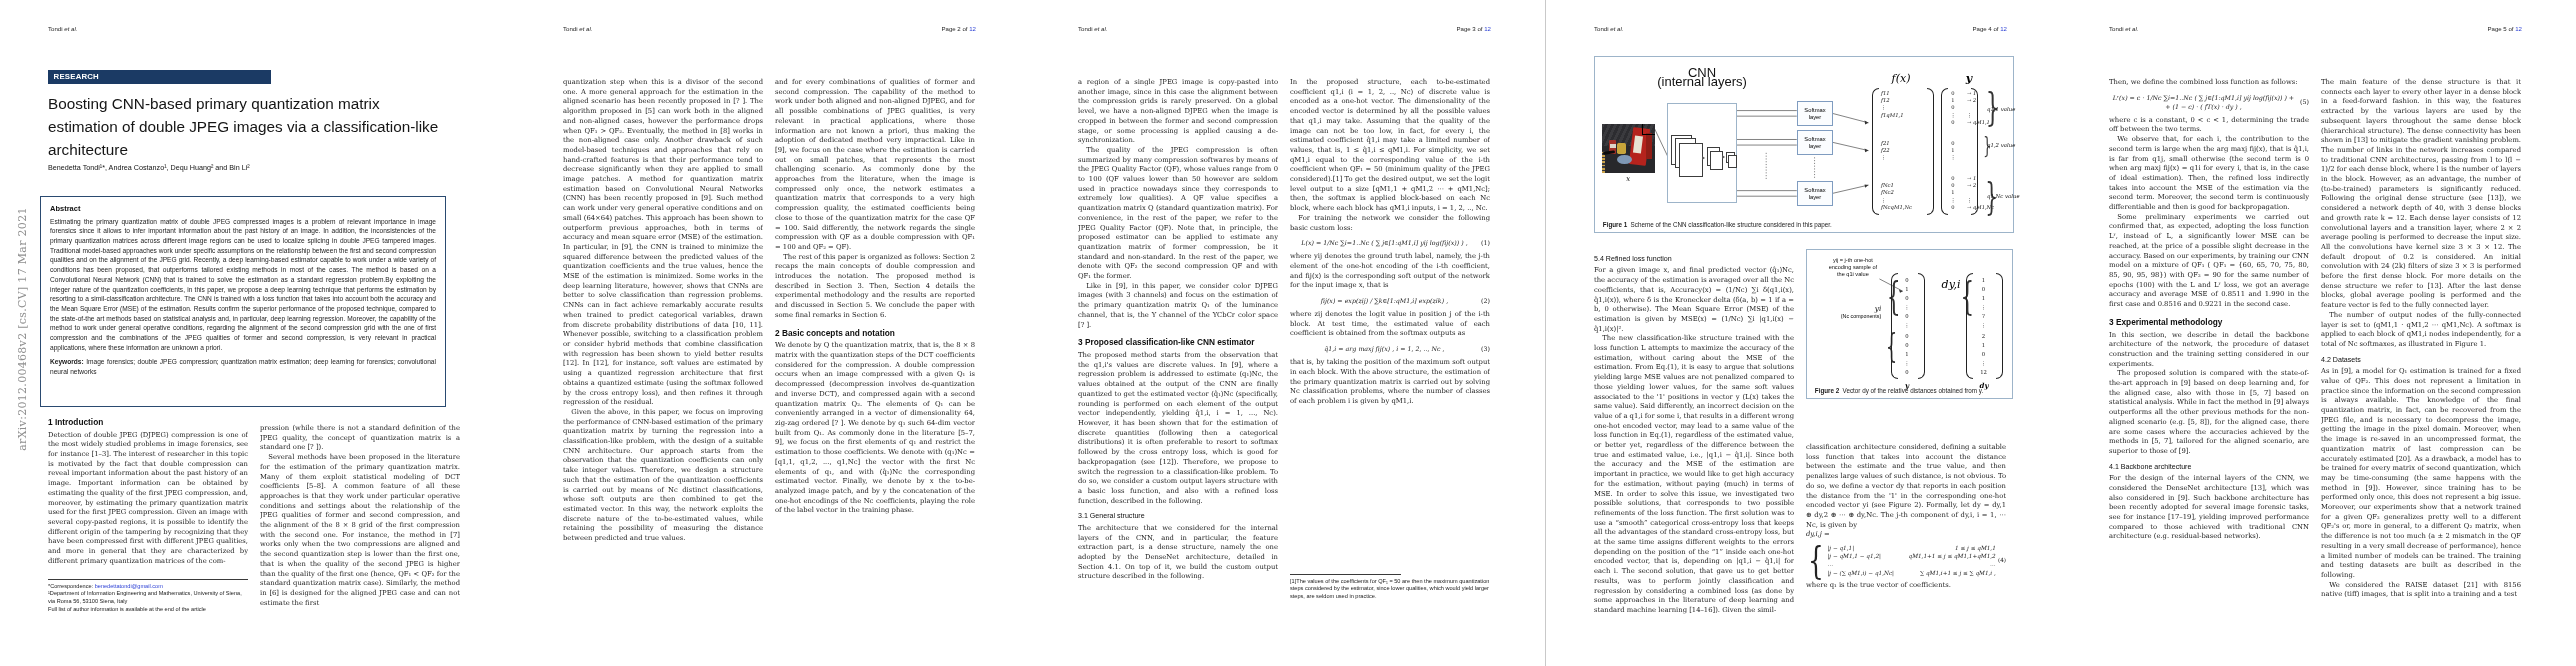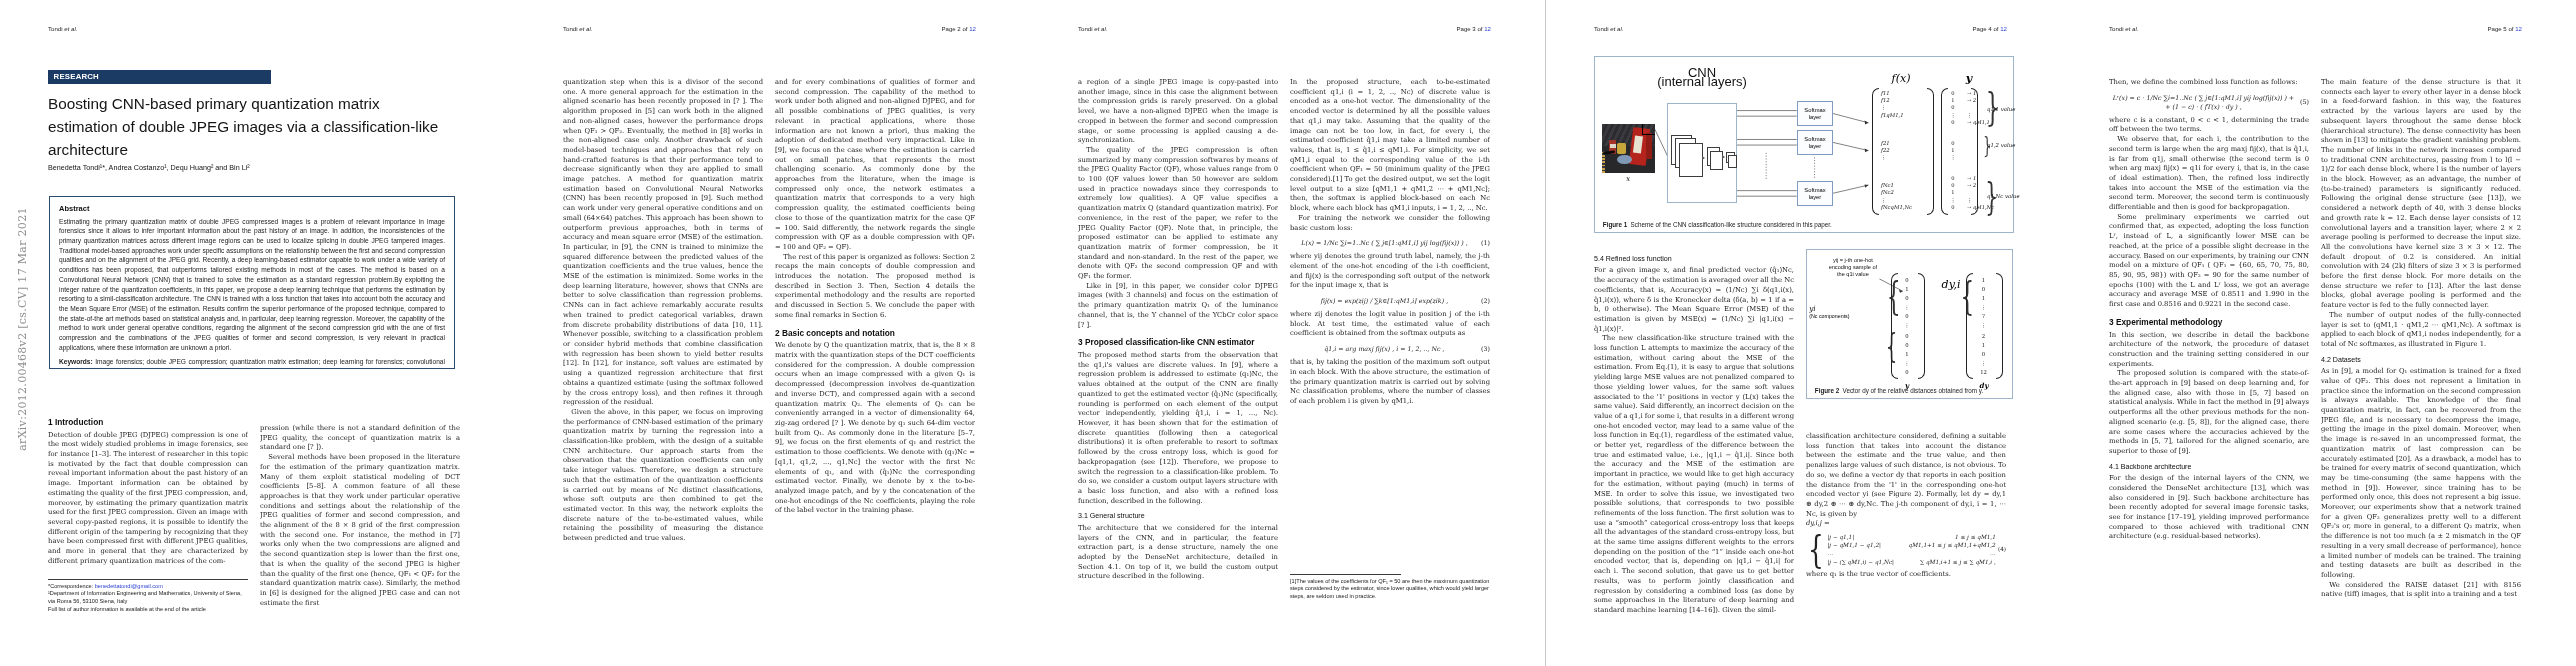--- a/index.html
+++ b/index.html
@@ -17,21 +17,21 @@
 
   .arxiv{left:22px;top:329px;transform:translate(-50%,-50%) rotate(-90deg);
          font-size:11px;color:#8f8f8f;white-space:nowrap;letter-spacing:0.3px}
 
   .banner{left:48px;top:70px;width:223px;height:14px;background:#1b3a64;color:#ffffff;
           font-weight:bold;font-size:7.8px;line-height:14px;padding-left:5.6px;
           letter-spacing:0.2px;box-sizing:border-box}
   .title{left:48px;top:92px;width:402px;font-size:15.3px;line-height:23px;color:#151515}
   .authors{left:48px;top:163px;width:400px;font-size:7.2px;color:#131313}
 
-  .absbox{left:49px;top:196px;width:406px;height:173px;border:0.8px solid #2a4a70;
+  .absbox{left:40px;top:196px;width:406px;height:211px;border:0.8px solid #2a4a70;
           box-sizing:border-box;padding:6.7px 9px;overflow:hidden}
   .absbox .ah{font-size:7.5px;font-weight:bold;color:#111;margin:0 0 3.9px}
   .absbox .ab{font-size:6.6px;line-height:9.7px;text-align:justify;color:#1d1d1d}
   .absbox .kw{margin-top:5px;font-size:6.6px;line-height:9.6px;text-align:justify;color:#1d1d1d}
   .absbox .kw b{font-weight:bold}
 
   .col{position:absolute;width:200px;font-size:6.8px;line-height:9.7px;text-align:justify;
        color:#1a1a1a;overflow:hidden}
   .col p{margin:0;text-indent:8.3px}
   .col p.ni{text-indent:0}
@@ -83,21 +83,21 @@
   .vgrp{display:flex;flex-direction:column}
   .fvr{font-style:italic;font-size:5.3px;line-height:7.2px;color:#111;text-align:left}
   .ydr{display:flex;font-size:5.2px;line-height:7.2px;color:#111}
   .ydr .yd{width:10px;text-align:center}
   .ydr .yt{margin-left:9px;font-style:italic;white-space:nowrap}
   .gbrace{position:absolute;color:#333;transform-origin:center;font-weight:200}
   .vallab{position:absolute;font-style:italic;font-size:5.4px;color:#111;white-space:nowrap}
   .f2r{font-size:5.3px;line-height:9px;text-align:center;color:#111}
   .fig2note{white-space:pre-line;text-align:center;font-family:"Liberation Sans","DejaVu Sans",sans-serif;
             font-size:5.6px;line-height:7px;color:#111}
-  .fig2yi{text-align:left}
+  .fig2yi{text-align:right}
   .fig2yi .m{font-style:italic;font-size:7.2px}
   .fig2yi .s{font-family:"Liberation Sans","DejaVu Sans",sans-serif;font-size:5.3px;display:block}
   .botlab{position:absolute;font-style:italic;font-weight:bold;font-size:7px;text-align:center}
   svg line{stroke:#333;stroke-width:1.1}
   svg .dash{stroke-dasharray:2,3}
   svg polygon{fill:#333}
 </style>
 </head>
 <body>
 
@@ -389,21 +389,21 @@
             <div class="f2r">⋮</div>
             <div class="f2r">12</div>
           </div>
       </div>
       <div class="bigparen bp-r" style="left:189px;top:23px;height:106px"></div>
       <div class="botlab" style="left:84px;top:131px;width:32px">y</div>
       <div class="botlab" style="left:159px;top:131px;width:36px">dy</div>
       <div class="figcap"><b>Figure 2</b><span>Vector dy of the relative distances obtained from y.</span></div>
     </div>
 
-    <div class="col" style="left:260px;top:432px;height:193px">
+    <div class="col" style="left:260px;top:443px;height:193px">
         <p class="ni">classification architecture considered, defining a suitable loss function that takes into account the distance between the estimate and the true value, and then penalizes large values of such distance, is not obvious. To do so, we define a vector dy that reports in each position the distance from the '1' in the corresponding one-hot encoded vector yi (see Figure 2). Formally, let dy = dy,1 ⊕ dy,2 ⊕ ⋯ ⊕ dy,Nc. The j-th component of dy,i, i = 1, ⋯ Nc, is given by</p>
         <p class="ni eqlead">dy,i,j =</p>
         <div class="cases">
           <span class="cbrace">{</span>
           <div class="crows">
             <div class="crow">
               <span class="cl">|j − q1,1|</span>
               <span class="cr">1 ≤ j ≤ qM1,1</span>
             </div>
             <div class="crow">

